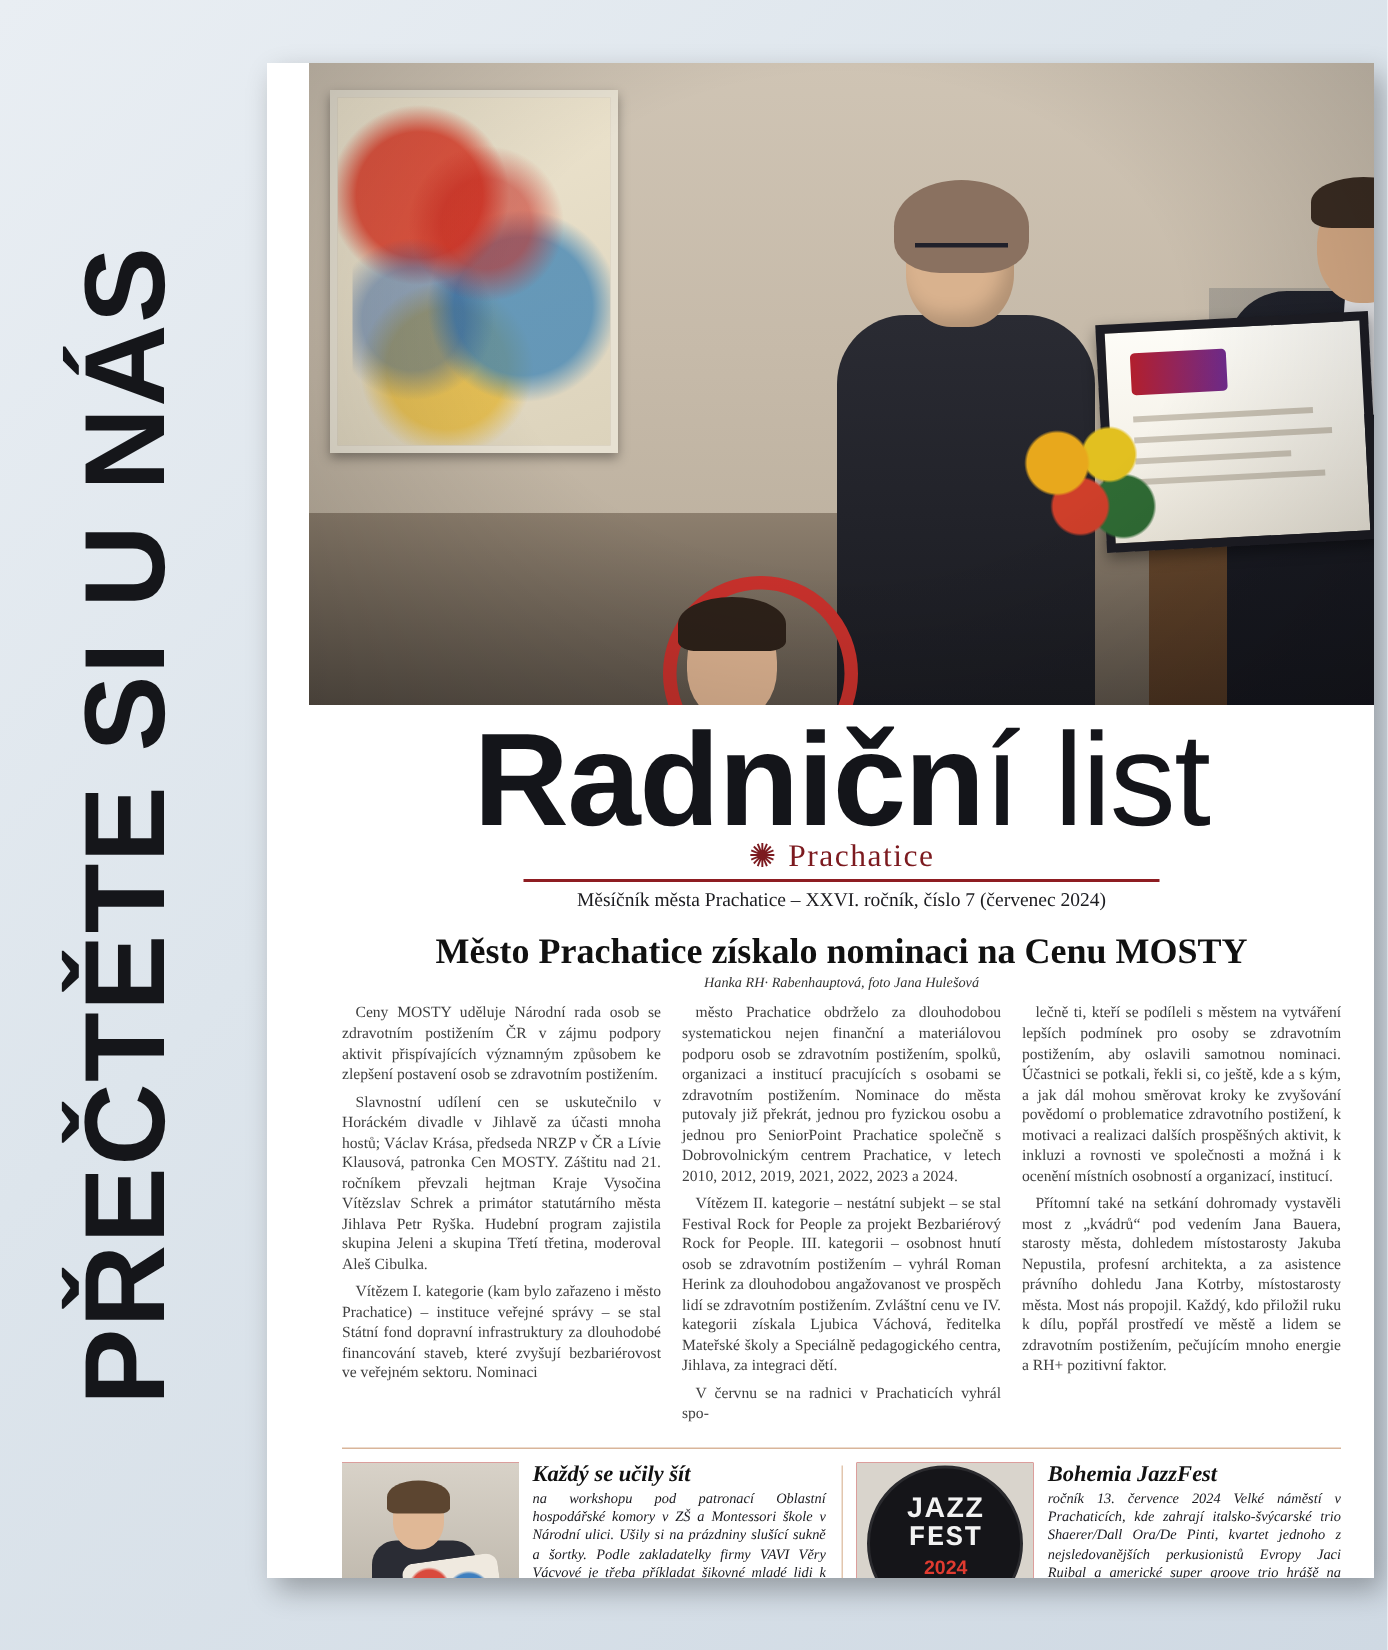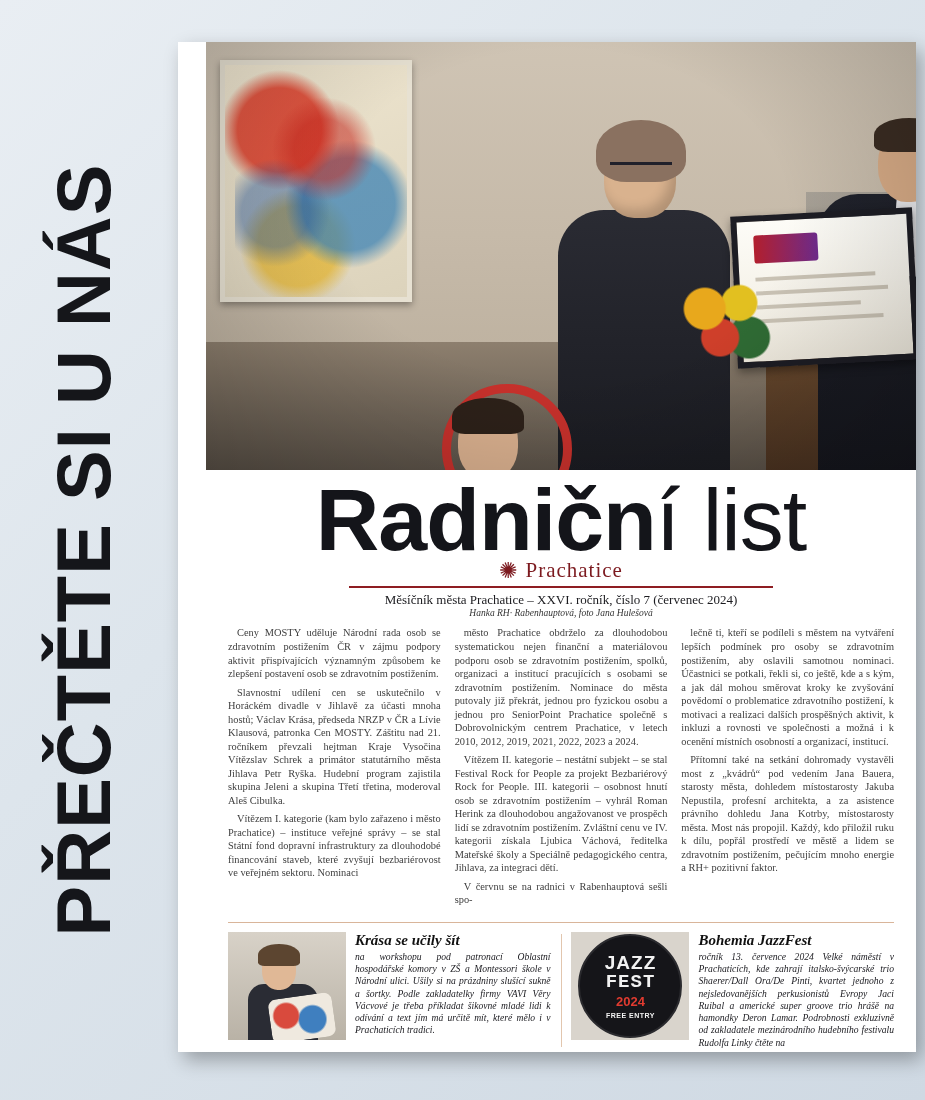--- a/index.html
+++ b/index.html
@@ -356,32 +356,33 @@
   <div class="masthead">
     <div class="masthead-title"><span>Radničn</span><span class="light">í list</span></div>
     <div class="sub-row">
       <span class="sub-mark">✺</span>
       <span class="sub-city">Prachatice</span>
     </div>
     <div class="masthead-rule"></div>
     <div class="masthead-issue">Měsíčník města Prachatice – XXVI. ročník, číslo 7 (červenec 2024)</div>
   </div>
 
+  <div class="headline">Město Prachatice získalo nominaci na Cenu MOSTY</div>
   <div class="byline">Hanka RH· Rabenhauptová, foto Jana Hulešová</div>
 
   <div class="cols">
     <div class="col">
       <p class="first">Ceny MOSTY uděluje Národní rada osob se zdravotním postižením ČR v zájmu podpory aktivit přispívajících významným způsobem ke zlepšení postavení osob se zdravotním postižením.</p>
       <p>Slavnostní udílení cen se uskutečnilo v Horáckém divadle v Jihlavě za účasti mnoha hostů; Václav Krása, předseda NRZP v ČR a Lívie Klausová, patronka Cen MOSTY. Záštitu nad 21. ročníkem převzali hejtman Kraje Vysočina Vítězslav Schrek a primátor statutárního města Jihlava Petr Ryška. Hudební program zajistila skupina Jeleni a skupina Třetí třetina, moderoval Aleš Cibulka.</p>
       <p>Vítězem I. kategorie (kam bylo zařazeno i město Prachatice) – instituce veřejné správy – se stal Státní fond dopravní infrastruktury za dlouhodobé financování staveb, které zvyšují bezbariérovost ve veřejném sektoru. Nominaci</p>
     </div>
     <div class="col">
       <p class="first">město Prachatice obdrželo za dlouhodobou systematickou nejen finanční a materiálovou podporu osob se zdravotním postižením, spolků, organizaci a institucí pracujících s osobami se zdravotním postižením. Nominace do města putovaly již překrát, jednou pro fyzickou osobu a jednou pro SeniorPoint Prachatice společně s Dobrovolnickým centrem Prachatice, v letech 2010, 2012, 2019, 2021, 2022, 2023 a 2024.</p>
       <p>Vítězem II. kategorie – nestátní subjekt – se stal Festival Rock for People za projekt Bezbariérový Rock for People. III. kategorii – osobnost hnutí osob se zdravotním postižením – vyhrál Roman Herink za dlouhodobou angažovanost ve prospěch lidí se zdravotním postižením. Zvláštní cenu ve IV. kategorii získala Ljubica Váchová, ředitelka Mateřské školy a Speciálně pedagogického centra, Jihlava, za integraci dětí.</p>
-      <p>V červnu se na radnici v Rabenhauptová sešli spo-</p>
+      <p>V červnu se na radnici v Prachaticích vyhrál spo-</p>
     </div>
     <div class="col">
       <p class="first">lečně ti, kteří se podíleli s městem na vytváření lepších podmínek pro osoby se zdravotním postižením, aby oslavili samotnou nominaci. Účastnici se potkali, řekli si, co ještě, kde a s kým, a jak dál mohou směrovat kroky ke zvyšování povědomí o problematice zdravotního postižení, k motivaci a realizaci dalších prospěšných aktivit, k inkluzi a rovnosti ve společnosti a možná i k ocenění místních osobností a organizací, institucí.</p>
       <p>Přítomní také na setkání dohromady vystavěli most z „kvádrů“ pod vedením Jana Bauera, starosty města, dohledem místostarosty Jakuba Nepustila, profesní architekta, a za asistence právního dohledu Jana Kotrby, místostarosty města. Most nás propojil. Každý, kdo přiložil ruku k dílu, popřál prostředí ve městě a lidem se zdravotním postižením, pečujícím mnoho energie a RH+ pozitivní faktor.</p>
     </div>
   </div>
 
   <hr class="hr-thin">
 
   <div class="teasers">
@@ -389,21 +390,21 @@
     <div class="teaser">
       <div class="teaser-thumb">
         <div class="thumb-sew">
           <div class="kid-body"></div>
           <div class="kid-head"></div>
           <div class="kid-hair"></div>
           <div class="fabric"></div>
         </div>
       </div>
       <div class="teaser-text">
-        <div class="teaser-title">Krása se učily šít</div>
+        <div class="teaser-title">Každý se učily šít</div>
         <div class="teaser-body"><span>na workshopu pod patronací Oblastní hospodářské komory v ZŠ a Montessori škole v Národní ulici. Ušily si na prázdniny sluší­cí sukně a šortky. Podle zakladatelky firmy VAVI Věry Vácvové je třeba příkladat šikovné mladé lidi k odívání a text jím má určitě mít, které mělo i v Prachaticích tradici.</span> </div>
       </div>
     </div>
 
     <div class="teaser-sep"></div>
 
     <div class="teaser">
       <div class="teaser-thumb">
         <div class="thumb-jazz">
           <div class="jazz-circle">

